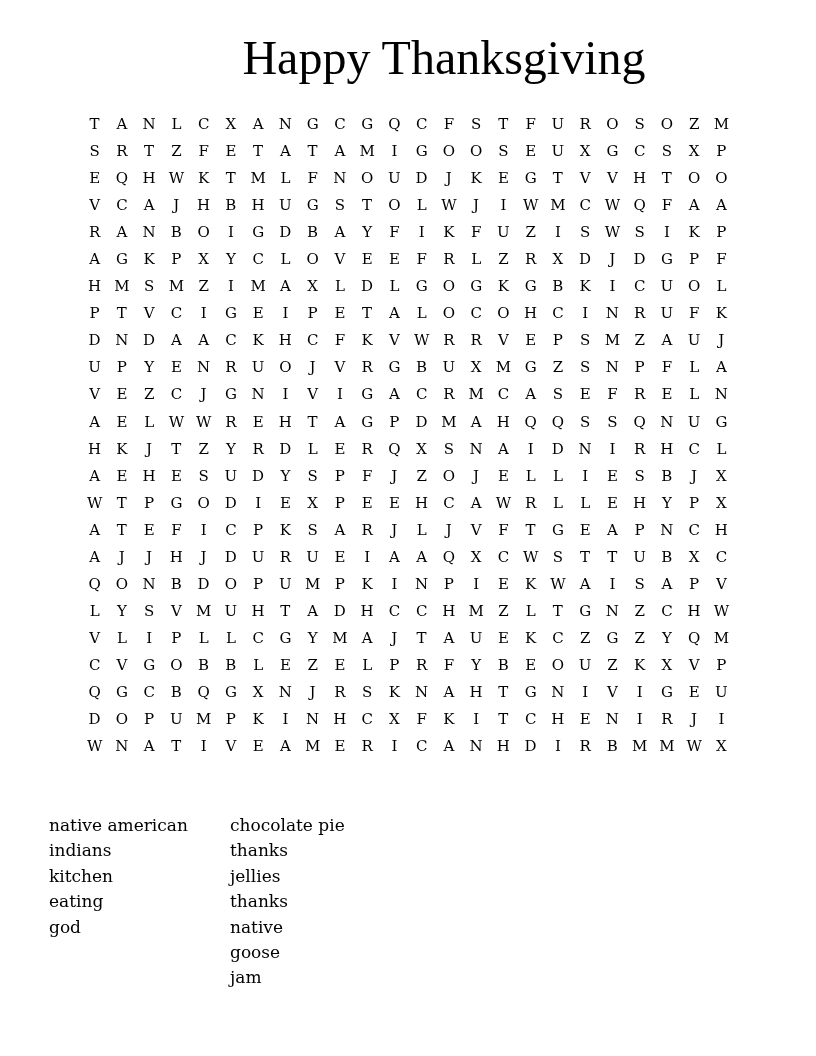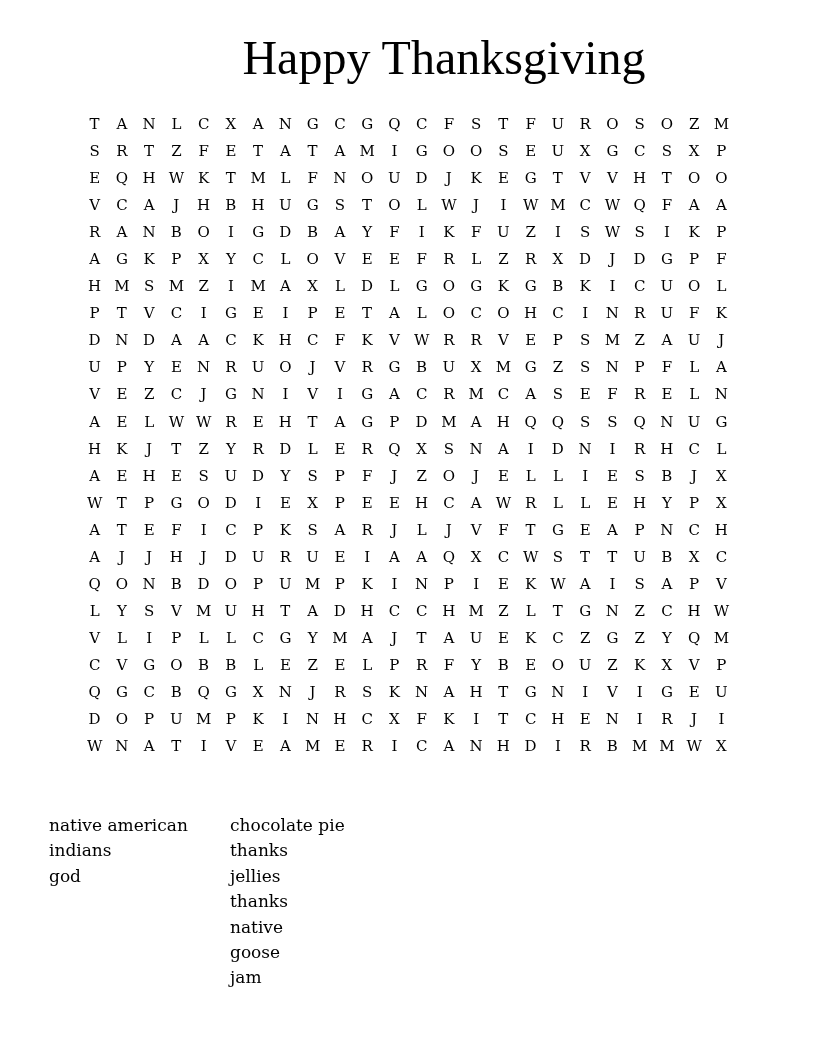--- a/index.html
+++ b/index.html
@@ -650,20 +650,22 @@
       <div class="cell">B</div>
       <div class="cell">M</div>
       <div class="cell">M</div>
       <div class="cell">W</div>
       <div class="cell">X</div>
     </div>
   <div id="words">
       <div class="word-col">
         <div class="word">native american</div>
         <div class="word">indians</div>
+        <div class="word">kitchen</div>
+        <div class="word">eating</div>
         <div class="word">god</div>
       </div>
       <div class="word-col">
         <div class="word">chocolate pie</div>
         <div class="word">thanks</div>
         <div class="word">jellies</div>
         <div class="word">thanks</div>
         <div class="word">native</div>
         <div class="word">goose</div>
         <div class="word">jam</div>

